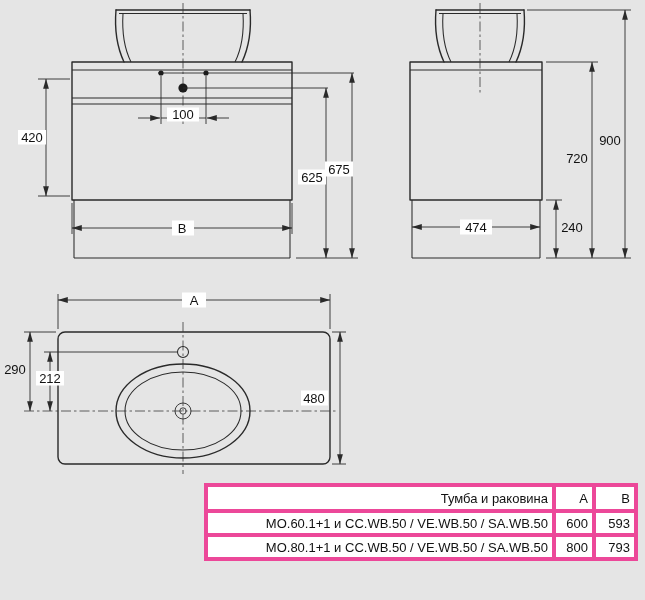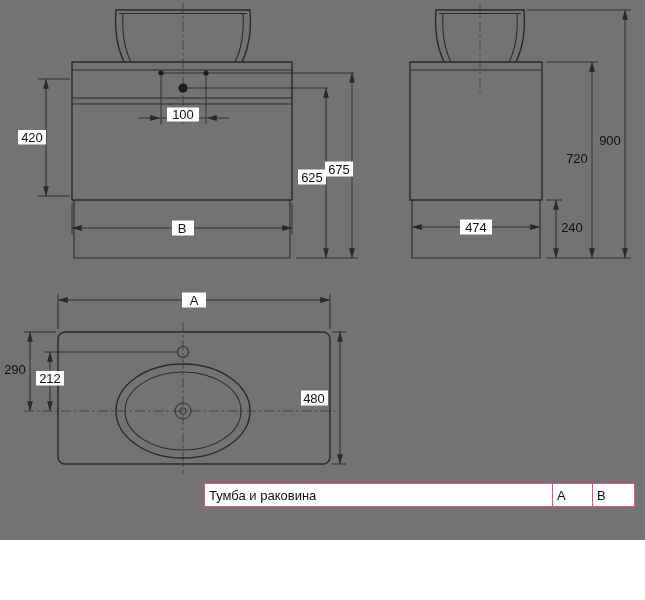--- a/index.html
+++ b/index.html
@@ -1,32 +1,32 @@
 <!DOCTYPE html>
 <html><head>
 <meta charset="utf-8">
 <style>
   html,body{margin:0;padding:0;background:#ffffff;}
-  .page{position:relative;width:645px;height:540px;background:#737373;overflow:hidden;
+  .page{position:relative;width:645px;height:600px;background:#e5e5e5;overflow:hidden;
         font-family:"Liberation Sans",sans-serif;}
   svg{position:absolute;left:0;top:0;}
   
   .ol{stroke:#2a2a2a;stroke-width:1.4;fill:none;stroke-linejoin:round;stroke-linecap:round;}
   .ml{stroke:#2a2a2a;stroke-width:1.05;fill:none;}
   
   .tl{stroke:#2a2a2a;stroke-width:0.9;fill:none;}
   
   .cl{stroke:#3a3a3a;stroke-width:0.8;fill:none;stroke-dasharray:10 3 2.5 3;}
   .dt{font-family:"Liberation Sans",sans-serif;font-size:13px;fill:#111;
       text-anchor:middle;dominant-baseline:central;}
   .bg{fill:#ffffff;stroke:none;}
   .dot{fill:#1c1c1c;stroke:none;}
   .spec-table{position:absolute;left:204px;top:483px;border-collapse:collapse;
       font-family:"Liberation Sans",sans-serif;font-size:13px;color:#111;background:#fff;table-layout:fixed;}
-  .spec-table th,.spec-table td{border:1px solid #ec4899;text-align:left;
+  .spec-table th,.spec-table td{border:4px solid #ec4899;text-align:right;
       font-weight:normal;padding:2px 4px;overflow:hidden;white-space:nowrap;}
   .spec-table th{height:18px;}
   .spec-table td{height:16px;}
 </style>
 </head>
 <body>
 
 <div class="page">
 
 <svg width="645" height="600" viewBox="0 0 645 600">
@@ -199,16 +199,26 @@
         <col style="width:42px">
     </colgroup>
     <thead>
       <tr>
         <th>Тумба и раковина</th>
         <th>A</th>
         <th>B</th>
       </tr>
     </thead>
     <tbody>
+      <tr>
+        <td>MO.60.1+1 и CC.WB.50 / VE.WB.50 / SA.WB.50</td>
+        <td>600</td>
+        <td>593</td>
+      </tr>
+      <tr>
+        <td>MO.80.1+1 и CC.WB.50 / VE.WB.50 / SA.WB.50</td>
+        <td>800</td>
+        <td>793</td>
+      </tr>
     </tbody>
   </table>
 
 </div>
 
 </body></html>

